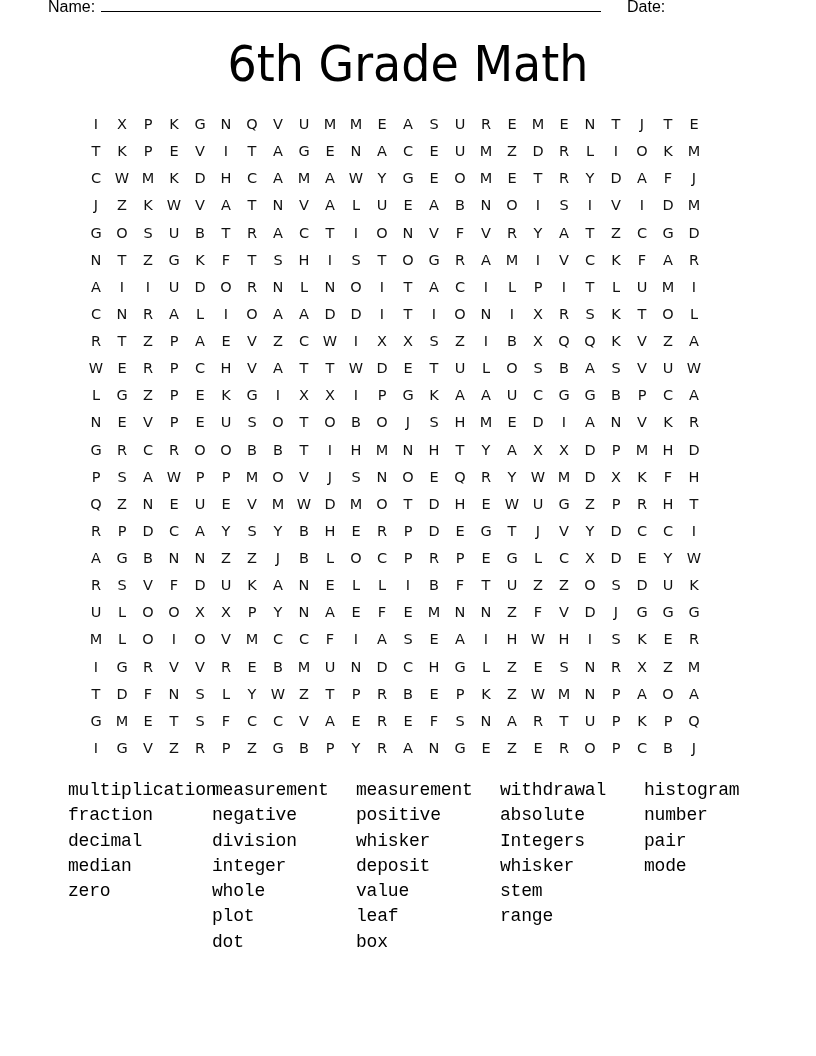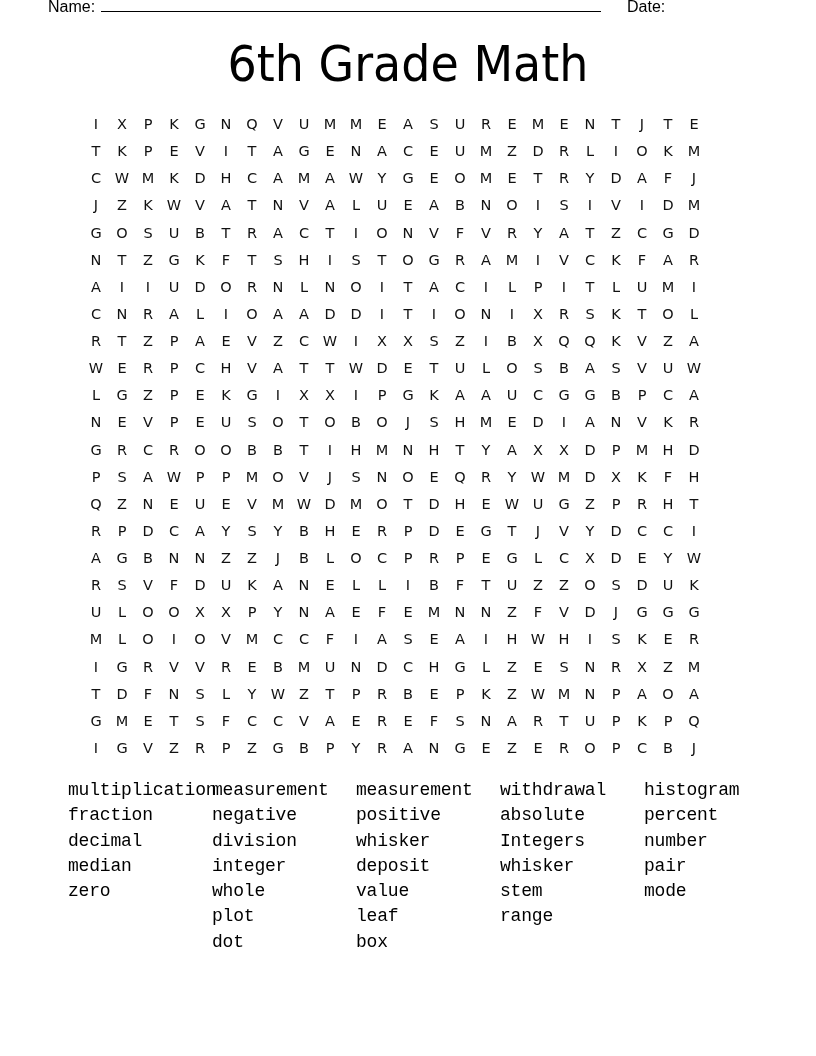--- a/index.html
+++ b/index.html
@@ -753,18 +753,17 @@
     <div class="word-col">
       <span class="word">withdrawal</span>
       <span class="word">absolute</span>
       <span class="word">Integers</span>
       <span class="word">whisker</span>
       <span class="word">stem</span>
       <span class="word">range</span>
     </div>
     <div class="word-col">
       <span class="word">histogram</span>
-      <span class="word">percent</span>
       <span class="word">number</span>
       <span class="word">pair</span>
       <span class="word">mode</span>
     </div>
   </div>
 
 </body></html>

